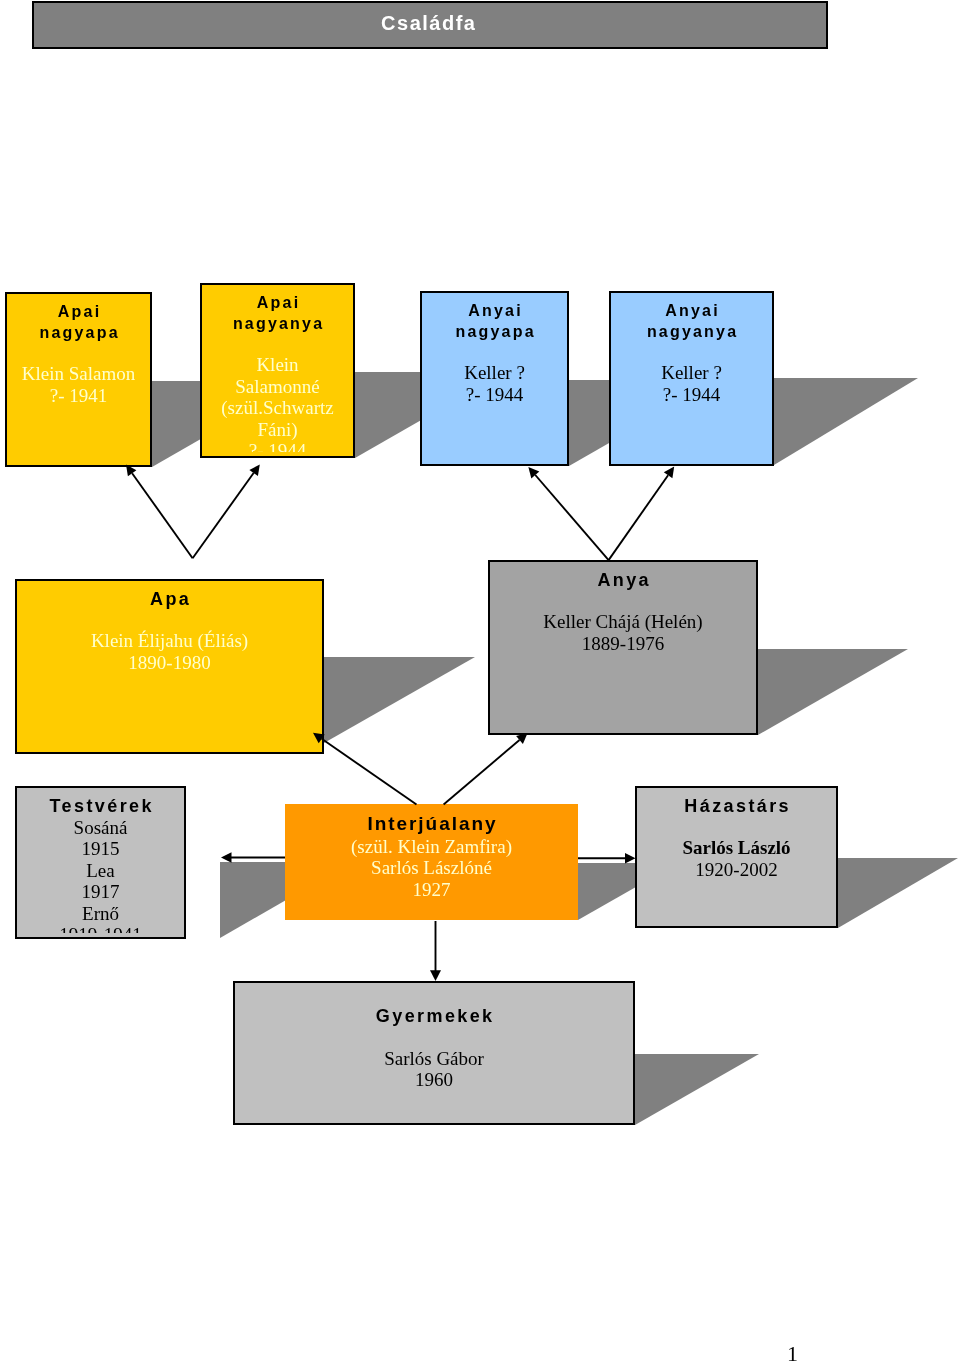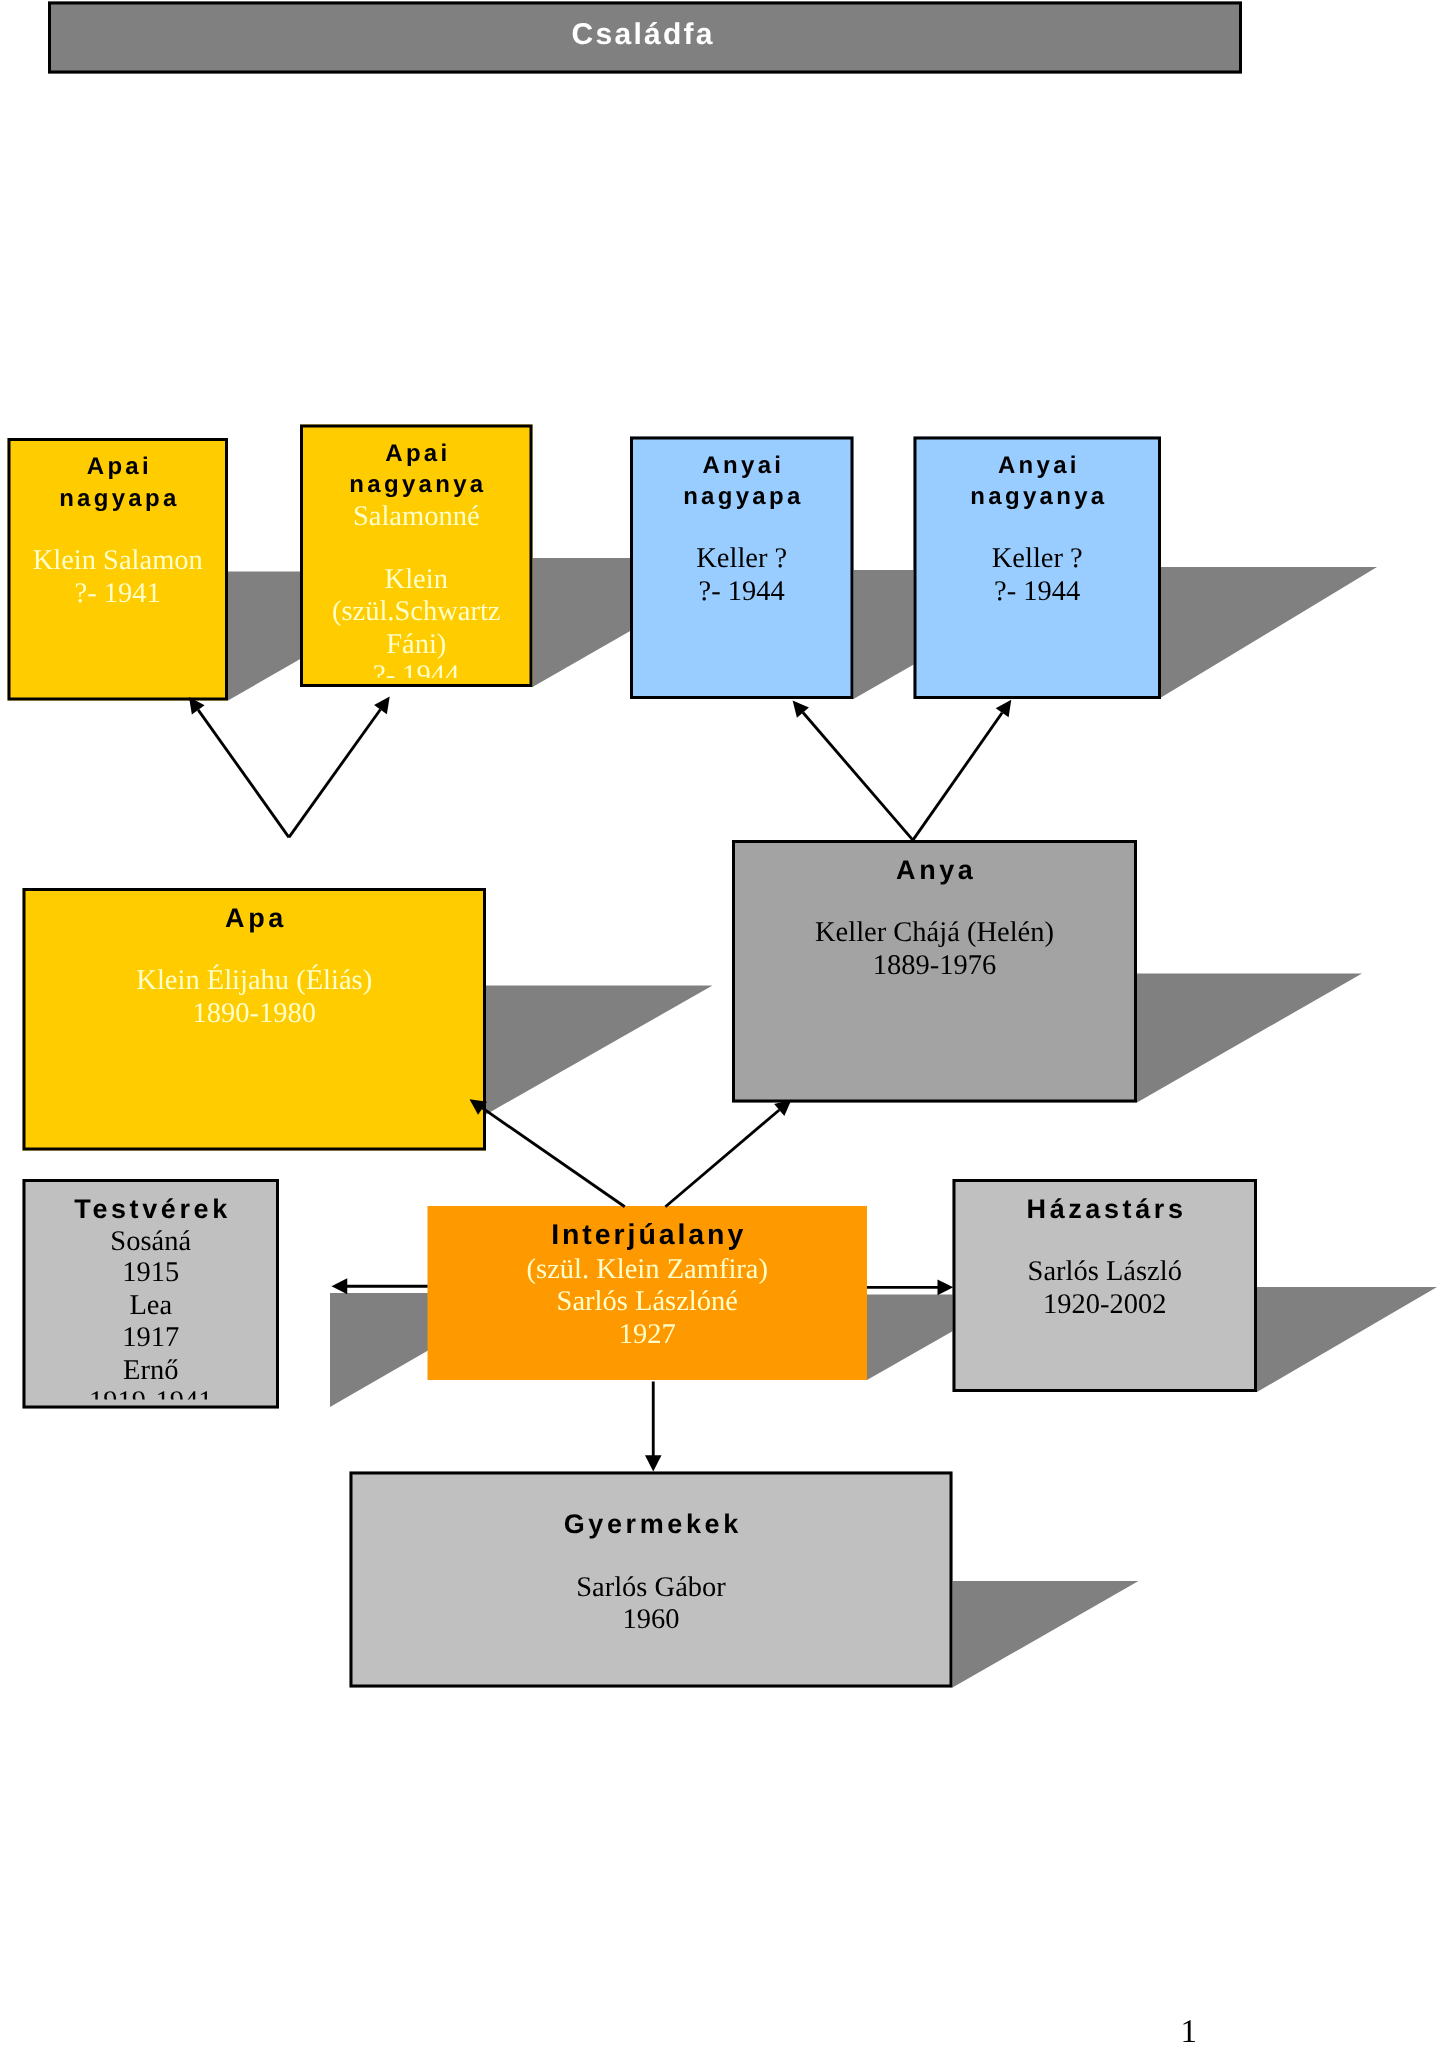--- a/index.html
+++ b/index.html
@@ -58,22 +58,22 @@
       <div class="ttl">nagyapa</div>
       <div class="nm cream" style="margin-top:20.5px;">Klein Salamon</div>
       <div class="nm cream">?- 1941</div>
     </div>
   </div>
 
   <div class="box bxb" style="left:200px;top:283px;width:155px;height:175px;background:#FFCC00;">
     <div class="inner" style="top:6.5px;height:160.5px;overflow:hidden;">
       <div class="ttl">Apai</div>
       <div class="ttl">nagyanya</div>
+      <div class="nm cream" style="margin-top:20.5px;">Klein</div>
       <div class="nm cream">Salamonné</div>
-      <div class="nm cream" style="margin-top:20.5px;">Klein</div>
       <div class="nm cream">(szül.Schwartz</div>
       <div class="nm cream">Fáni)</div>
       <div class="nm cream">?- 1944</div>
     </div>
   </div>
 
   <div class="box bxb" style="left:420px;top:291px;width:149px;height:175px;background:#99CCFF;">
     <div class="inner" style="top:6.5px;">
       <div class="ttl">Anyai</div>
       <div class="ttl">nagyapa</div>
@@ -84,21 +84,21 @@
 
   <div class="box bxb" style="left:609px;top:291px;width:165px;height:175px;background:#99CCFF;">
     <div class="inner" style="top:6.5px;">
       <div class="ttl">Anyai</div>
       <div class="ttl">nagyanya</div>
       <div class="nm dark" style="margin-top:20.5px;">Keller ?</div>
       <div class="nm dark">?- 1944</div>
     </div>
   </div>
 
-  <div class="box bxb" style="left:15px;top:592px;width:309px;height:175px;background:#FFCC00;">
+  <div class="box bxb" style="left:15px;top:579px;width:309px;height:175px;background:#FFCC00;">
     <div class="inner" style="top:6.5px;">
       <div class="ttl ttl-lg">Apa</div>
       <div class="nm cream" style="margin-top:20.5px;">Klein Élijahu (Éliás)</div>
       <div class="nm cream">1890-1980</div>
     </div>
   </div>
 
   <div class="box bxb" style="left:488px;top:560px;width:270px;height:175px;background:#a3a3a3;">
     <div class="inner" style="top:6.5px;">
       <div class="ttl ttl-lg">Anya</div>
@@ -124,21 +124,21 @@
       <div class="ttl ttl-lg" style="font-size:19px;line-height:25px;letter-spacing:1.95px;padding-left:1.95px;">Interjúalany</div>
       <div class="nm cream">(szül. Klein Zamfira)</div>
       <div class="nm cream">Sarlós Lászlóné</div>
       <div class="nm cream">1927</div>
     </div>
   </div>
 
   <div class="box bxb" style="left:635px;top:786px;width:203px;height:142px;background:#C0C0C0;">
     <div class="inner" style="top:6.5px;">
       <div class="ttl ttl-lg">Házastárs</div>
-      <div class="nm dark" style="margin-top:20.5px;">Sarlós László</div>
+      <div class="nm dark" style="margin-top:20.5px;font-weight:bold;">Sarlós László</div>
       <div class="nm dark">1920-2002</div>
     </div>
   </div>
 
   <div class="box bxb" style="left:233px;top:981px;width:402px;height:144px;background:#C0C0C0;">
     <div class="inner" style="top:22px;">
       <div class="ttl ttl-lg">Gyermekek</div>
       <div class="nm dark" style="margin-top:20.5px;">Sarlós Gábor</div>
       <div class="nm dark">1960</div>
     </div>

